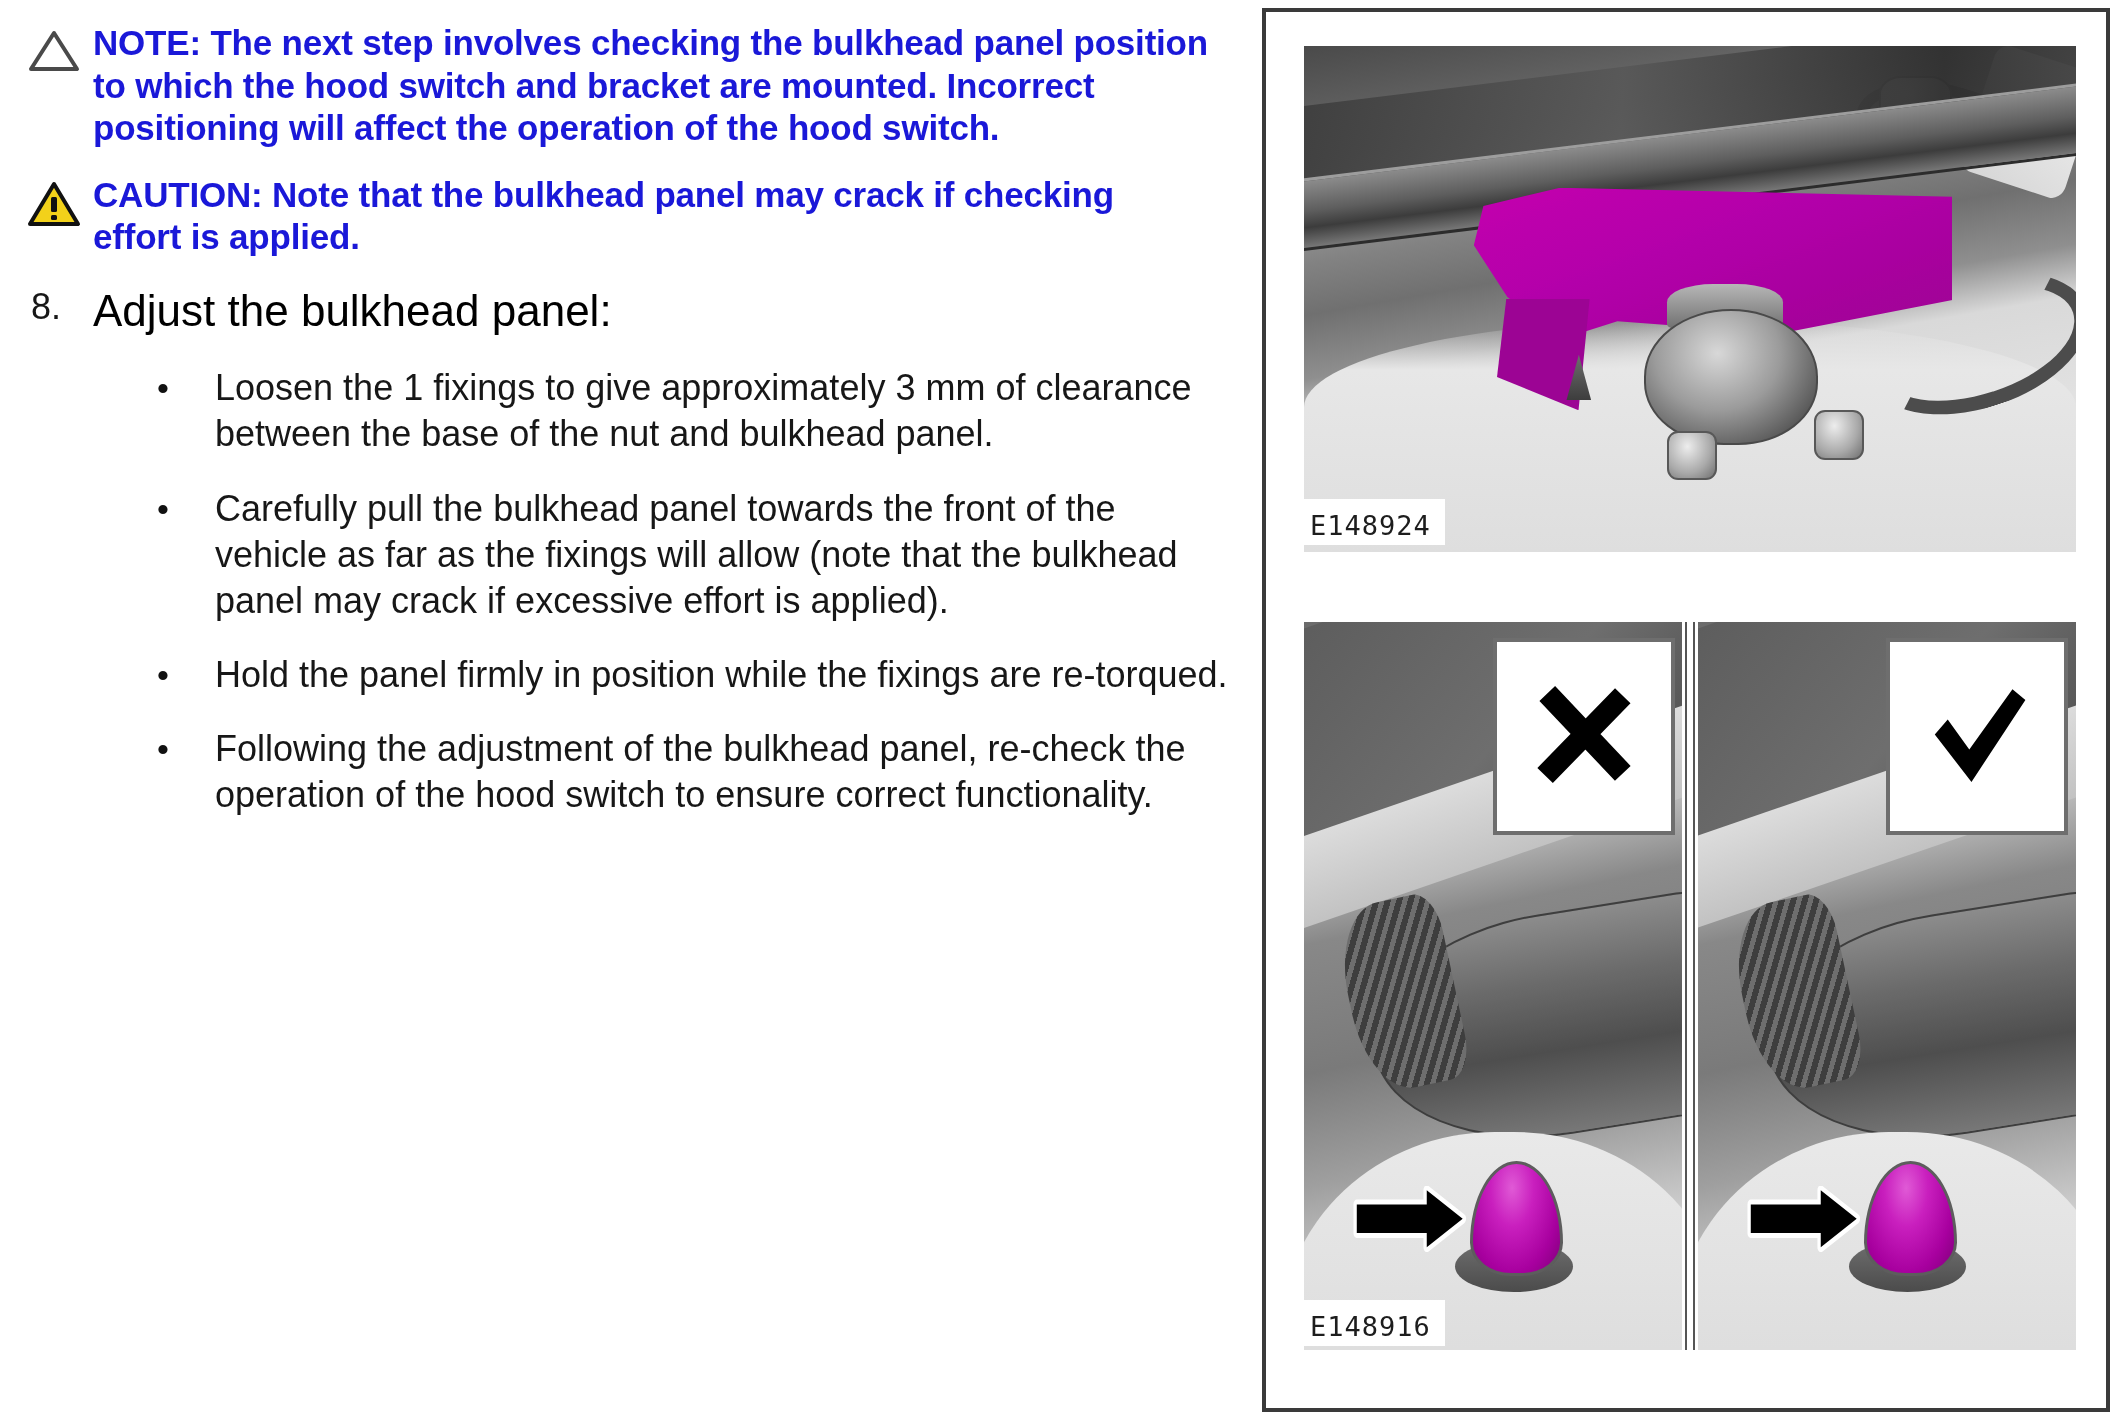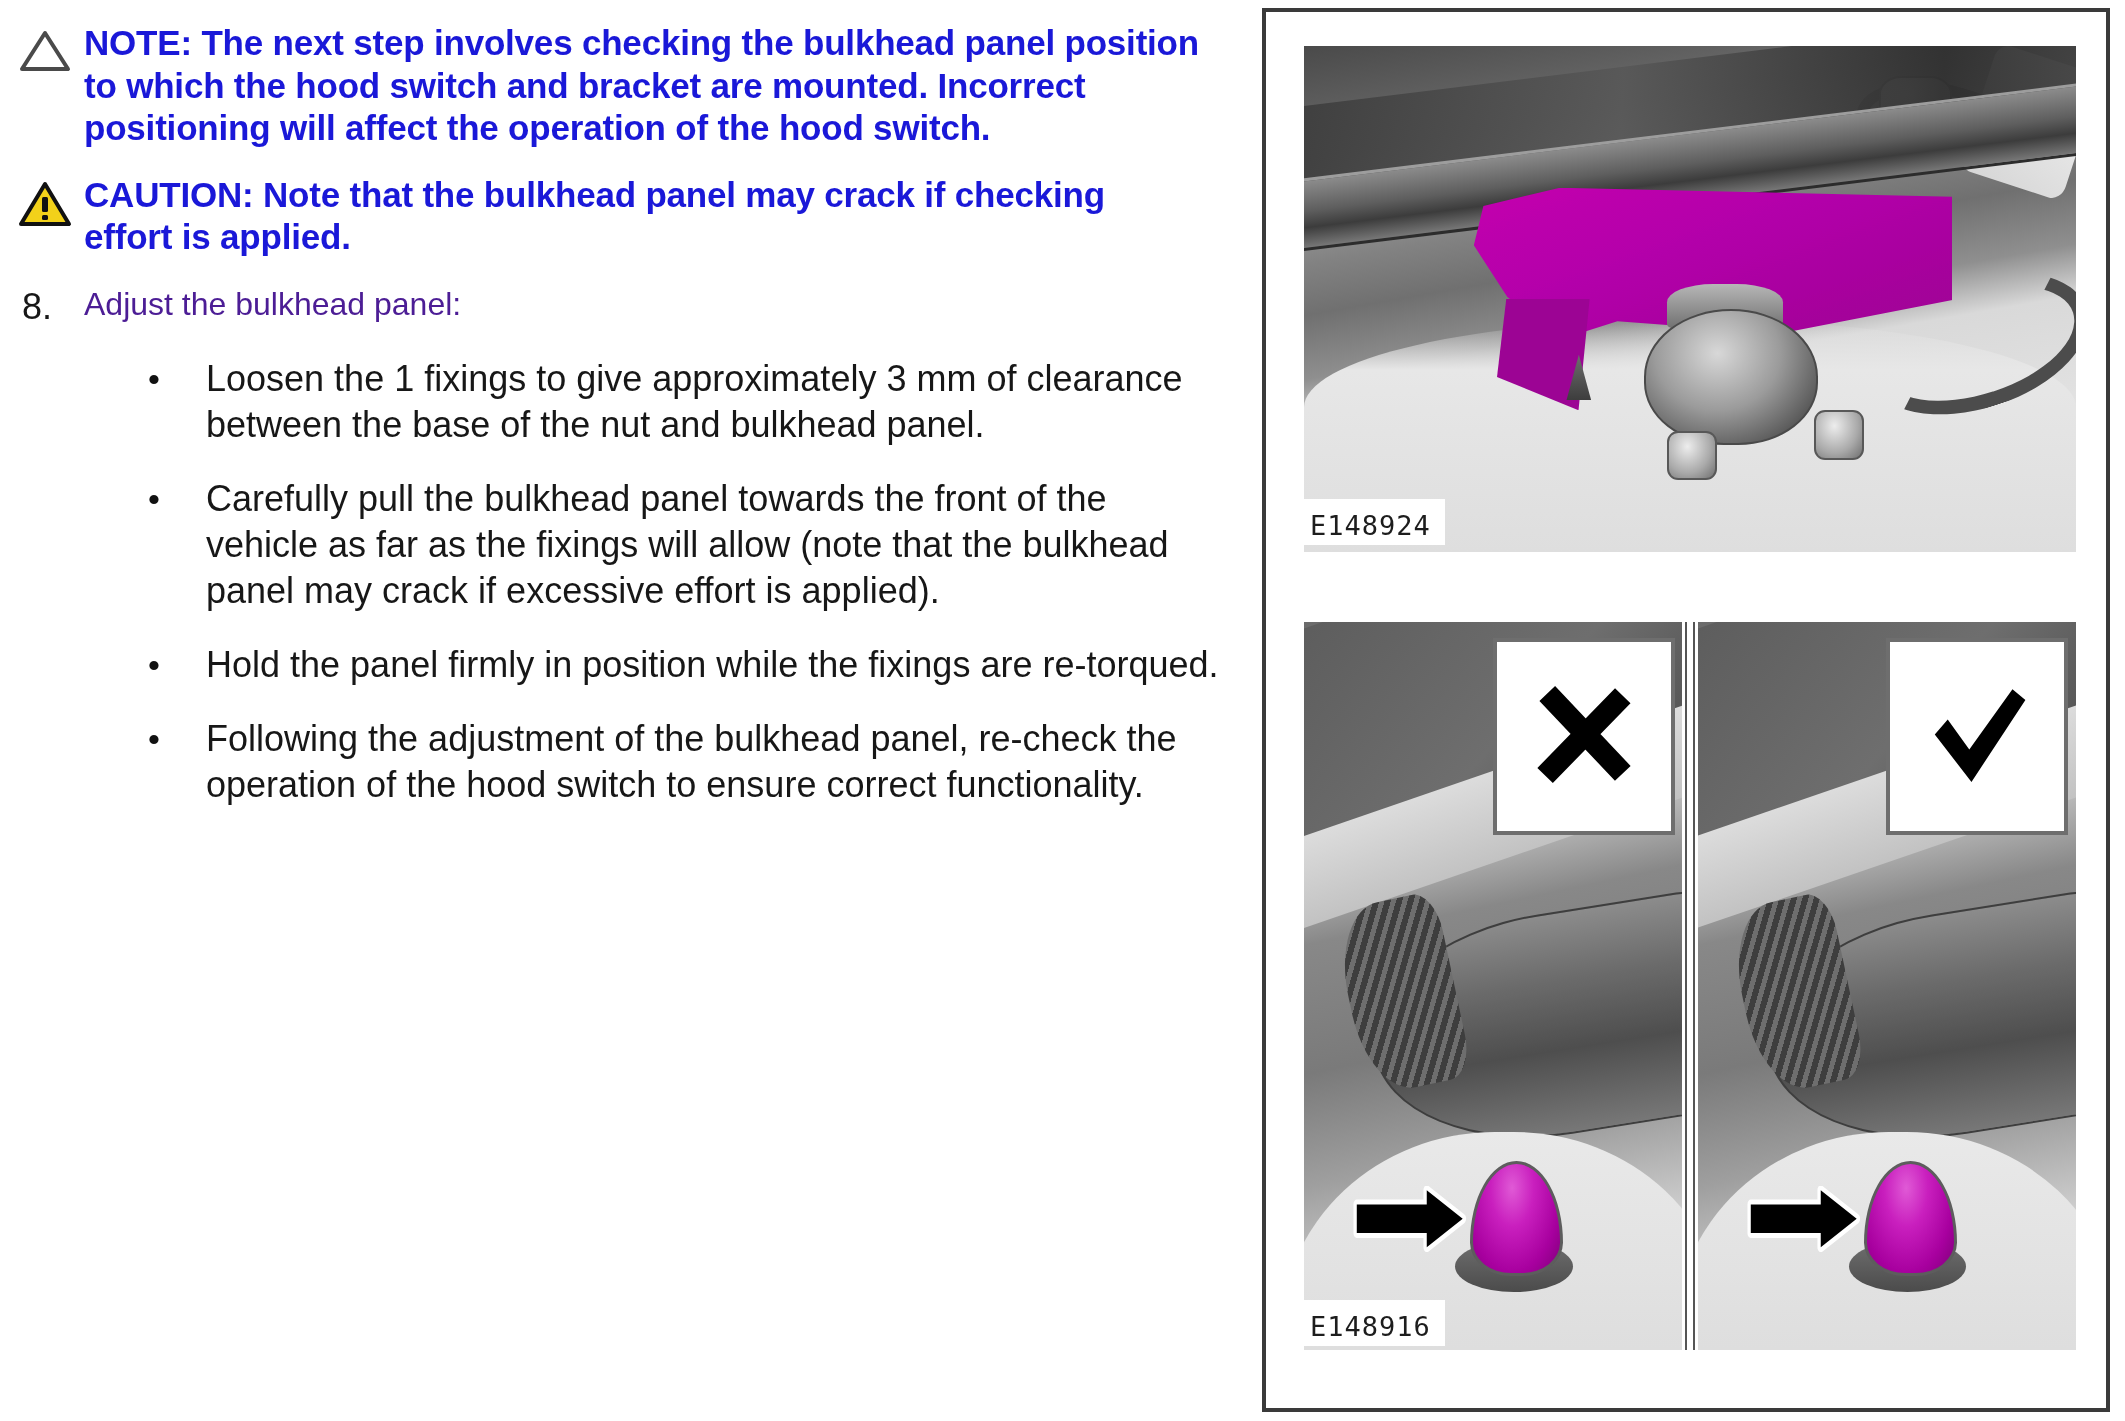--- a/index.html
+++ b/index.html
@@ -18,21 +18,21 @@
   .page {
     position: relative;
     width: 2125px;
     height: 1421px;
     background: #ffffff;
   }
 
   
   .text-col {
     position: absolute;
-    left: 0;
+    left: 9px;
     top: 0;
     width: 1255px;
     height: 1421px;
     padding: 0;
   }
 
   .admon {
     display: flex;
     align-items: flex-start;
     margin: 0;
@@ -65,23 +65,23 @@
     padding: 26px 0 0 22px;
   }
   .step-num {
     flex: 0 0 auto;
     width: 62px;
     font-size: 36px;
     line-height: 1.2;
     color: #171717;
   }
   .step-text {
-    font-size: 32px;
+    font-size: 44px;
     line-height: 1.2;
-    color: #4c1d95;
+    color: #000000;
   }
 
   
   .bullets {
     margin: 0;
     padding: 0;
     list-style: none;
   }
   .bullet {
     display: flex;

